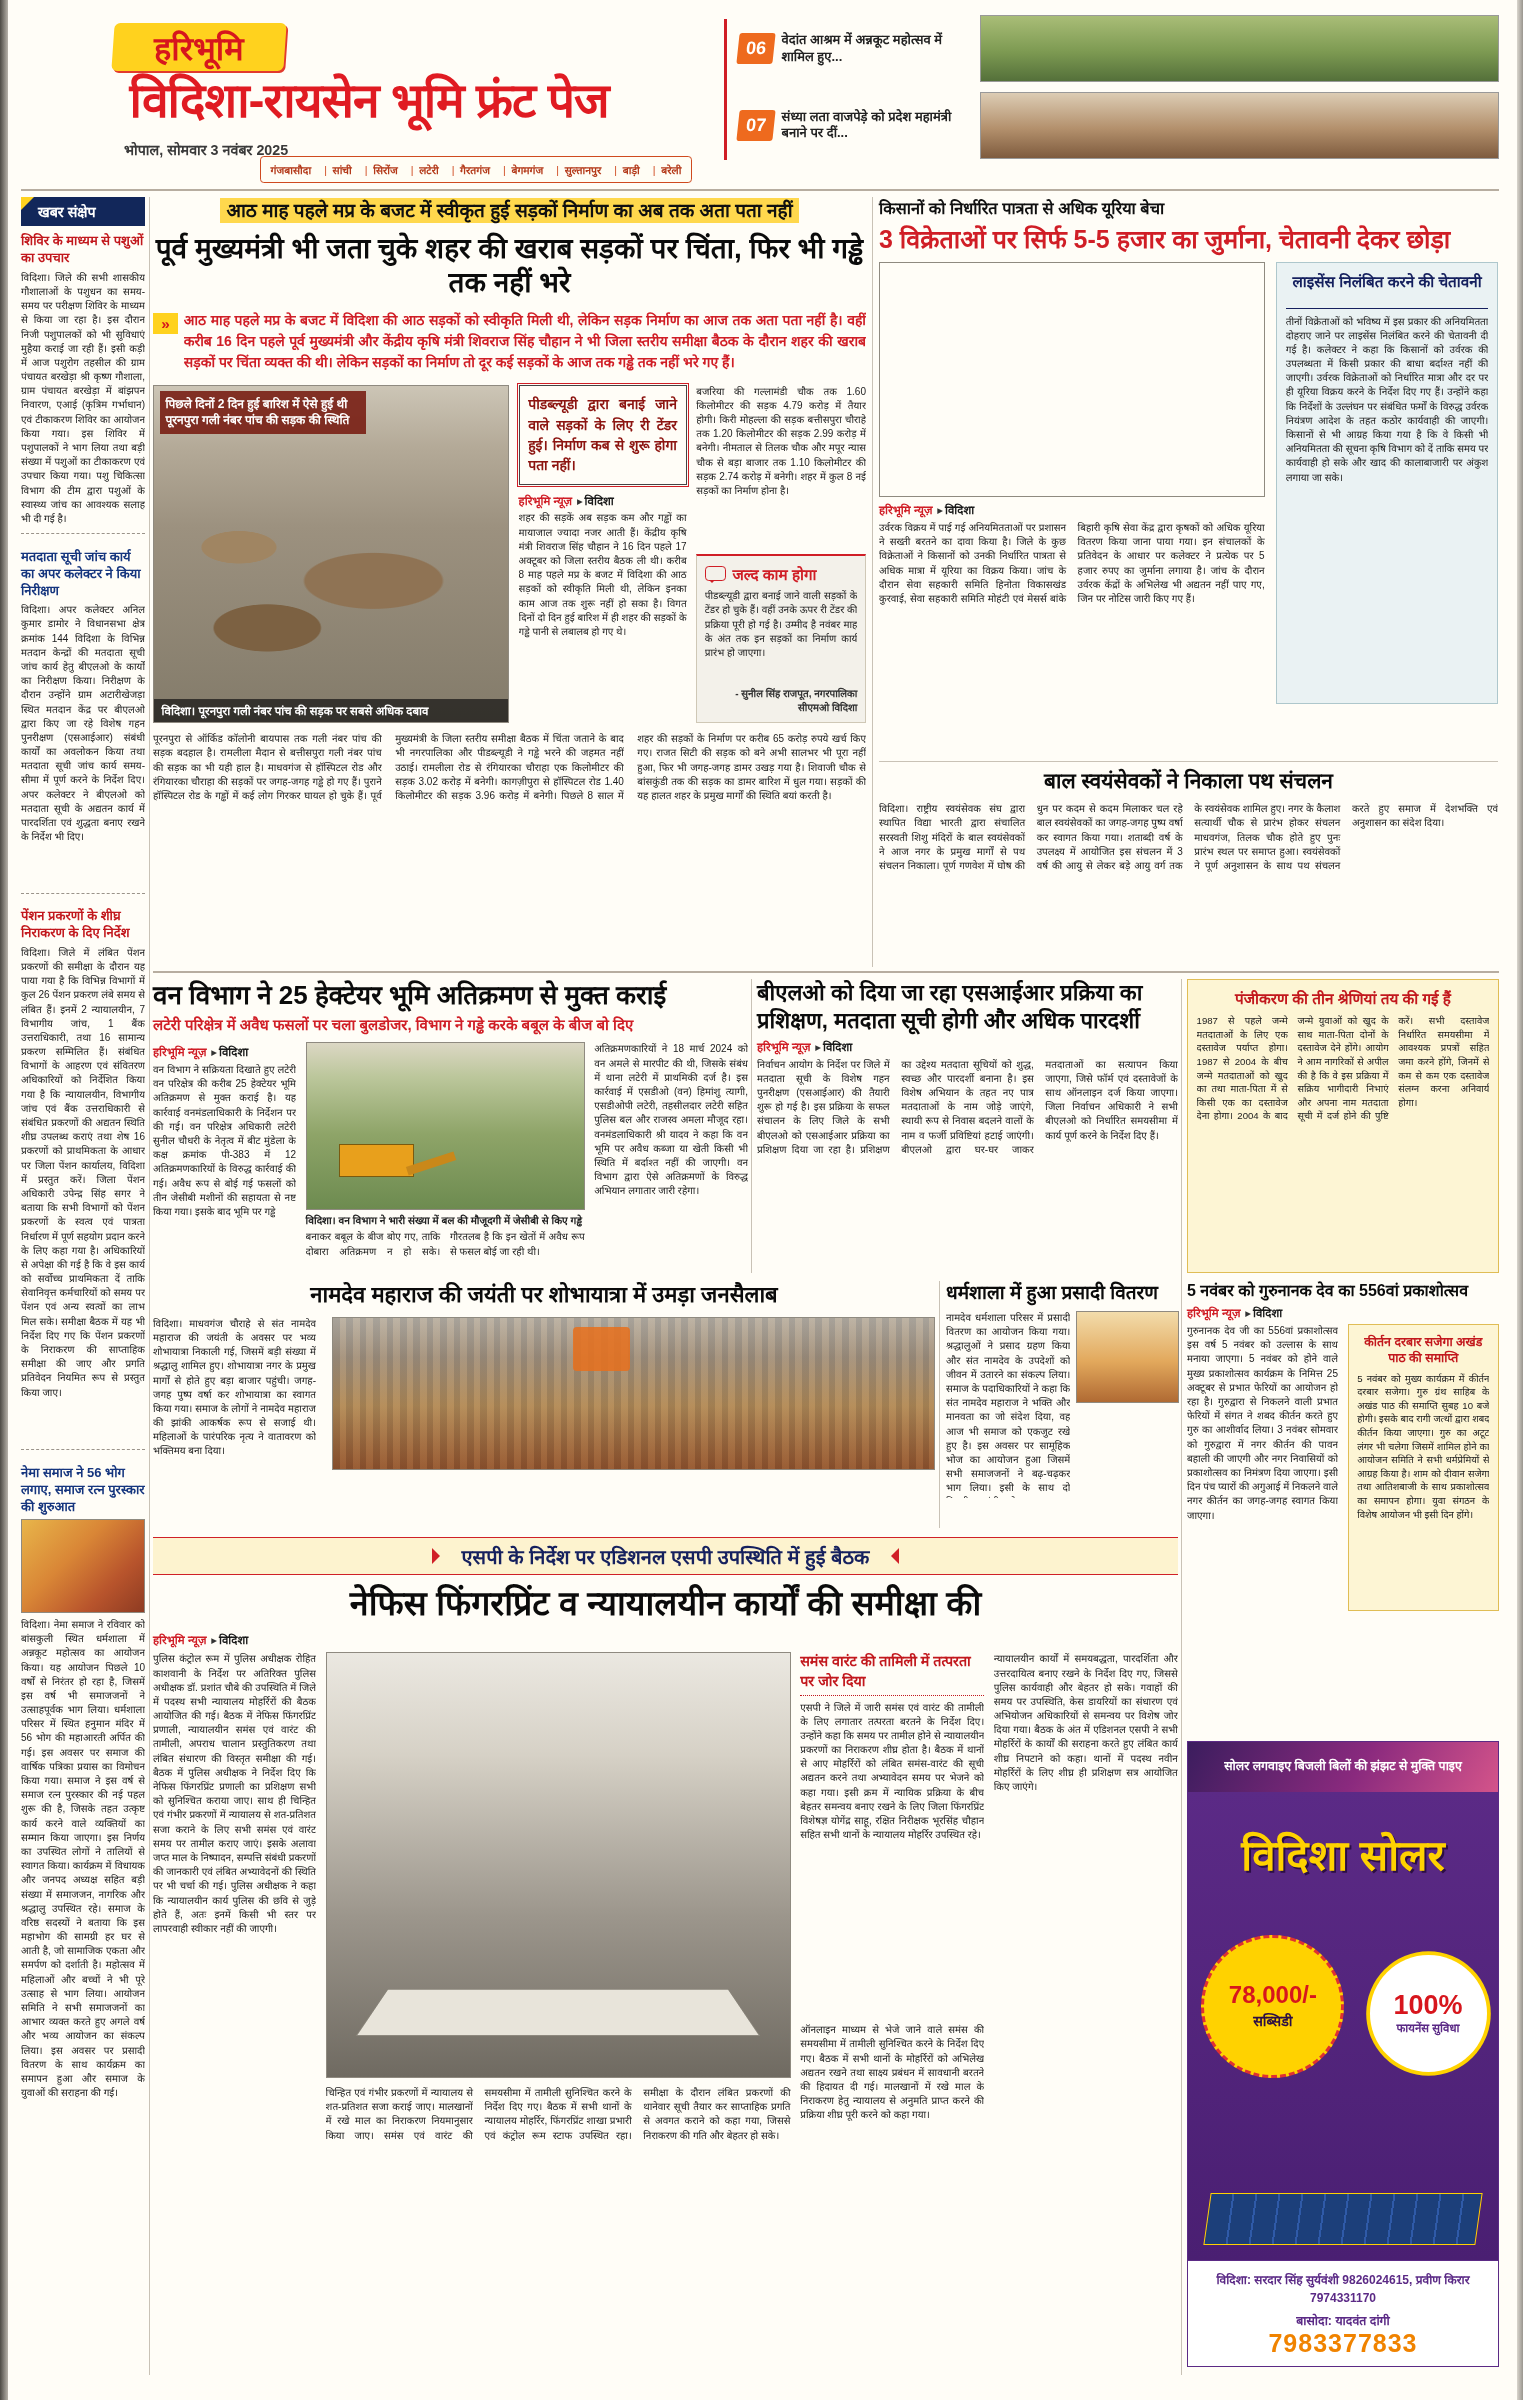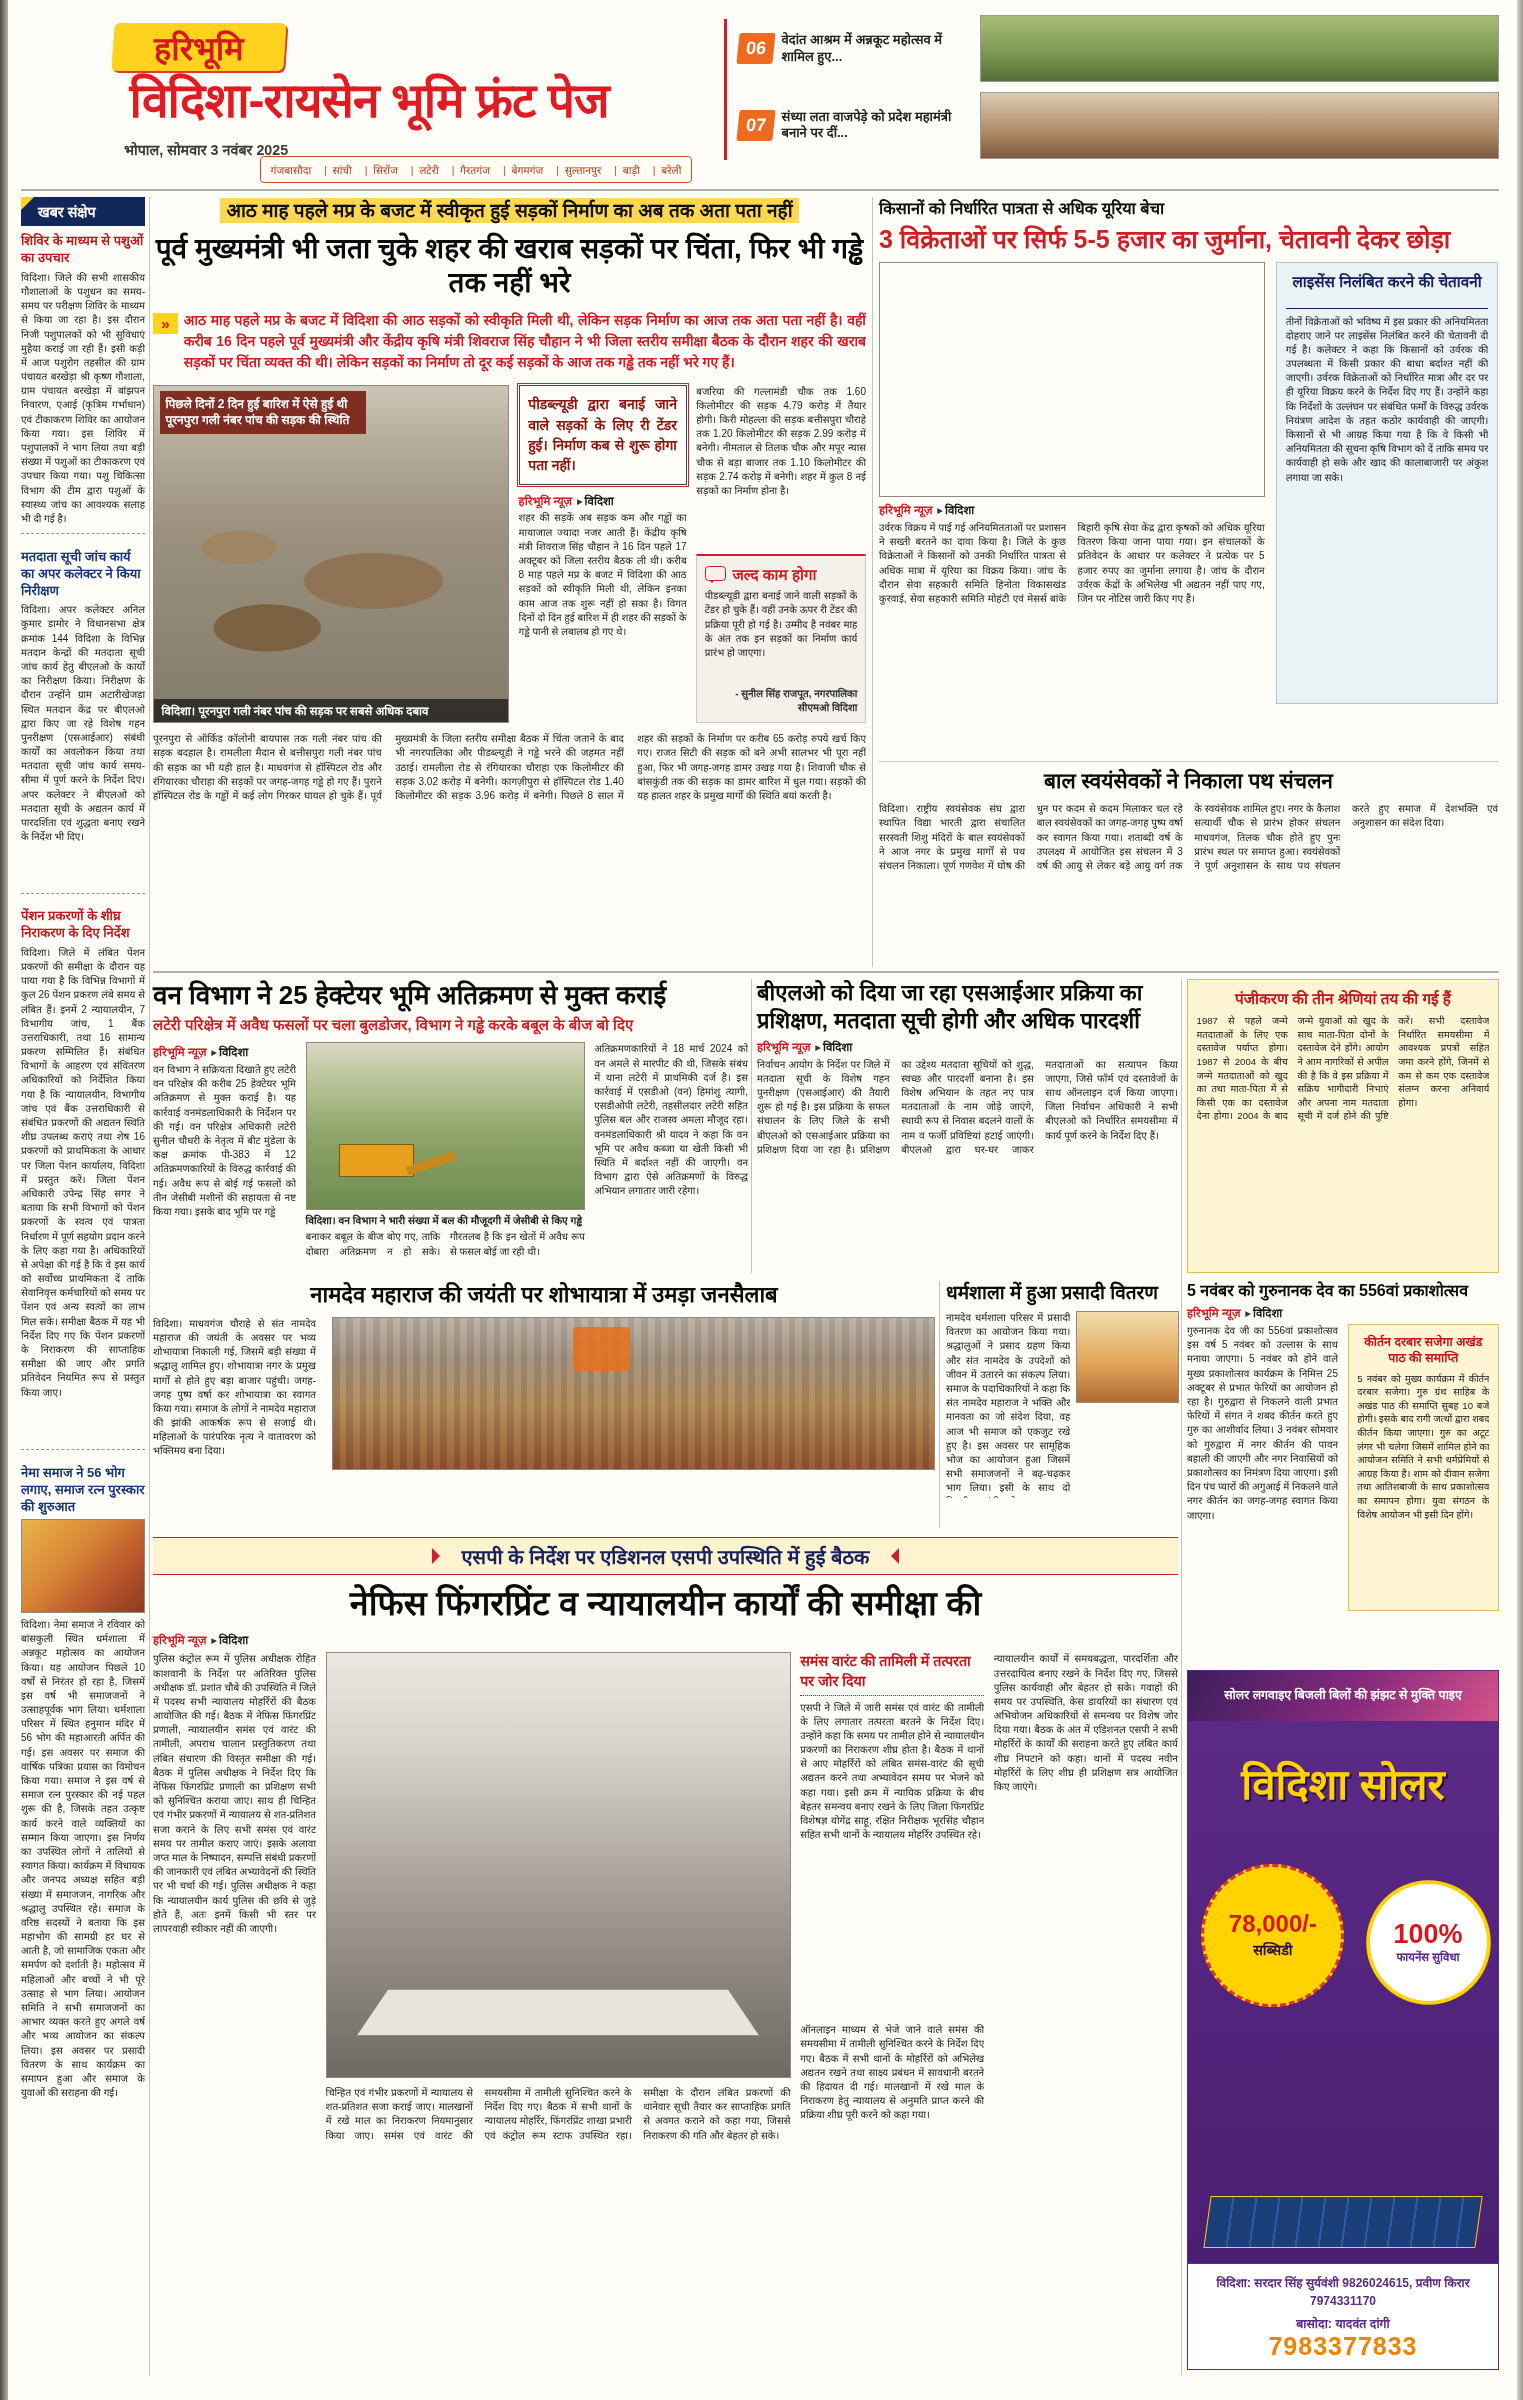--- a/index.html
+++ b/index.html
@@ -9,21 +9,21 @@
   .region{position:absolute}
   .body-txt{font-size:10px;line-height:1.42;text-align:justify;color:#202020;overflow:hidden}
   .vrule{position:absolute;width:1px;background:#c9c2b6}
   .hrule{position:absolute;height:1.9px;background:#b7ada0}
   
   .logo-box{display:flex;align-items:center;justify-content:center;background:#ffd21e;border-radius:5.7px;transform:skew(-4deg);box-shadow:1.9px 1.9px 0 #e23a2e}
   .logo-box span{font-size:32.5px;font-weight:800;color:#d7161d;transform:skew(4deg)}
   .paper-title{font-size:48px;font-weight:800;color:#e01b22;text-align:center;line-height:1.1;letter-spacing:-1px}
   .dateline{font-size:14.3px;font-weight:bold;color:#3a3a3a}
   .nav-strip{display:flex;align-items:center;justify-content:space-between;border:1.4px solid #cf4a1f;border-radius:3.8px;padding:0 9.6px;background:#fffdf4}
-  .nav-town{font-size:10.5px;font-weight:normal;color:#b43a1a;white-space:nowrap}
+  .nav-town{font-size:10.5px;font-weight:bold;color:#b43a1a;white-space:nowrap}
   .nav-town + .nav-town::before{content:"|";color:#cf4a1f;margin:0 5.7px;font-weight:normal}
   
   .brief-row{display:flex;gap:7.6px;align-items:stretch;height:67px}
   .brief-badge{width:36px;height:31px;background:#ee6a1e;color:#fff;font-weight:800;font-size:18px;display:flex;align-items:center;justify-content:center;transform:skew(-6deg);align-self:center;border-radius:2.9px}
   .brief-text{width:191px;font-size:13px;font-weight:bold;line-height:1.28;color:#222;align-self:center}
   .brief-photo{flex:1;border:1px solid #999}
   
   .kicker-hl{display:inline;background:#ffd84d;padding:1.9px 6.7px;font-size:19px;font-weight:800;color:#101010;line-height:1.45}
   .headline-xl{font-size:28px;font-weight:800;line-height:1.22;color:#0b0b0b}
   .lead-red{color:#d01e26;font-weight:bold;font-size:14px;line-height:1.5;text-align:justify}
@@ -316,21 +316,21 @@
         <div>
           <div class="box-title-underline">समंस वारंट की तामिली में तत्परता पर जोर दिया</div>
           <div class="body-txt" style="height:315px">एसपी ने जिले में जारी समंस एवं वारंट की तामीली के लिए लगातार तत्परता बरतने के निर्देश दिए। उन्होंने कहा कि समय पर तामील होने से न्यायालयीन प्रकरणों का निराकरण शीघ्र होता है। बैठक में थानों से आए मोहर्रिरों को लंबित समंस-वारंट की सूची अद्यतन करने तथा अभ्यावेदन समय पर भेजने को कहा गया। इसी क्रम में न्यायिक प्रक्रिया के बीच बेहतर समन्वय बनाए रखने के लिए जिला फिंगरप्रिंट विशेषज्ञ योगेंद्र साहू, रक्षित निरीक्षक भूरसिंह चौहान सहित सभी थानों के न्यायालय मोहर्रिर उपस्थित रहे।</div>
         </div>
         <div class="body-txt" style="margin-top:7.6px;flex:1">ऑनलाइन माध्यम से भेजे जाने वाले समंस की समयसीमा में तामीली सुनिश्चित करने के निर्देश दिए गए। बैठक में सभी थानों के मोहर्रिरों को अभिलेख अद्यतन रखने तथा साक्ष्य प्रबंधन में सावधानी बरतने की हिदायत दी गई। मालखानों में रखे माल के निराकरण हेतु न्यायालय से अनुमति प्राप्त करने की प्रक्रिया शीघ्र पूरी करने को कहा गया।</div>
       </div>
       <div class="body-txt" style="width:184px;height:711px">न्यायालयीन कार्यों में समयबद्धता, पारदर्शिता और उत्तरदायित्व बनाए रखने के निर्देश दिए गए, जिससे पुलिस कार्यवाही और बेहतर हो सके। गवाहों की समय पर उपस्थिति, केस डायरियों का संधारण एवं अभियोजन अधिकारियों से समन्वय पर विशेष जोर दिया गया। बैठक के अंत में एडिशनल एसपी ने सभी मोहर्रिरों के कार्यों की सराहना करते हुए लंबित कार्य शीघ्र निपटाने को कहा। थानों में पदस्थ नवीन मोहर्रिरों के लिए शीघ्र ही प्रशिक्षण सत्र आयोजित किए जाएंगे।</div>
     </div>
   </div>
 
-  <div class="region ad-wrap" style="left:1187px;top:1670px;width:312px;height:700px">
+  <div class="region ad-wrap" style="left:1187px;top:1741px;width:312px;height:626px">
     <div class="ad-top">सोलर लगवाइए बिजली बिलों की झंझट से मुक्ति पाइए</div>
     <div class="ad-main">
       <div class="ad-brand">विदिशा सोलर</div>
       <div class="ad-circle-y">
         <div class="ad-amt">78,000/-</div>
         <div class="ad-lbl">सब्सिडी</div>
       </div>
       <div class="ad-circle-w">
         <div class="ad-pct">100%</div>
         <div class="ad-fin">फायनेंस सुविधा</div>

